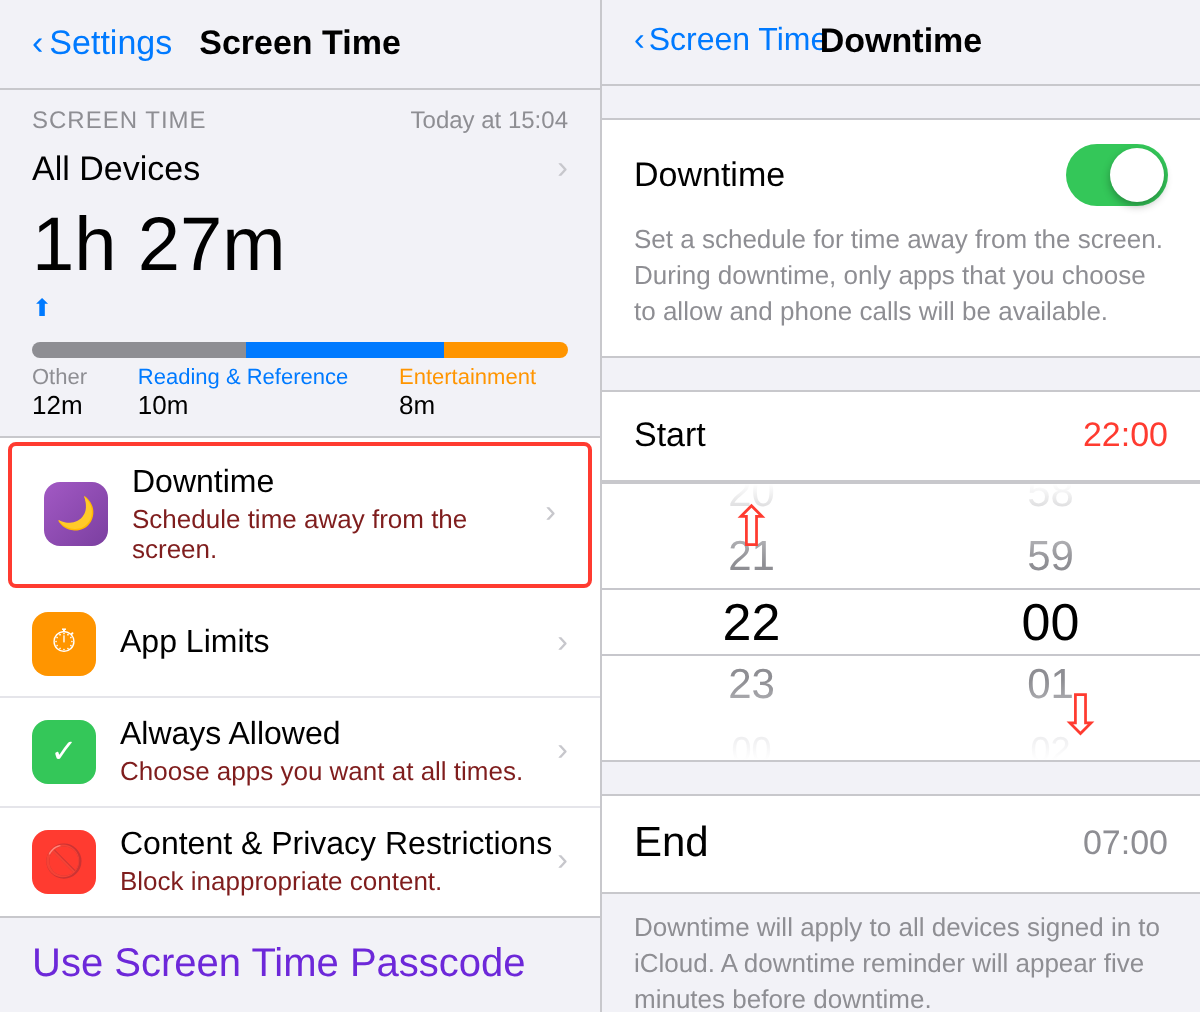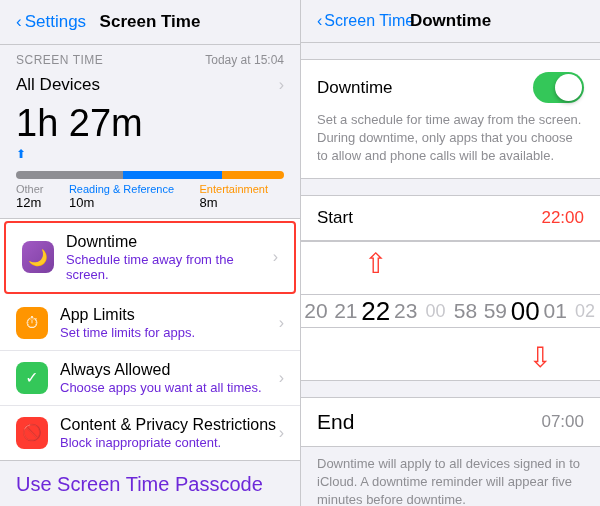--- a/index.html
+++ b/index.html
@@ -184,21 +184,21 @@
     .icon-content { background: #ff3b30; }
 
     .menu-text { flex: 1; }
     .menu-title {
       font-size: 16px;
       color: #000;
       font-weight: 400;
     }
     .menu-subtitle {
       font-size: 13px;
-      color: #6d28d9;
+      color: #7f1d1d;
       margin-top: 1px;
     }
     .menu-chevron {
       color: #c7c7cc;
       font-size: 16px;
     }
 
     .passcode-link {
       padding: 12px 16px;
       color: #6d28d9;
@@ -329,21 +329,21 @@
     .picker-columns {
       display: flex;
       width: 100%;
       height: 140px;
       position: relative;
     }
 
     .picker-col {
       flex: 1;
       display: flex;
-      flex-direction: row;
+      flex-direction: column;
       align-items: center;
       justify-content: center;
       position: relative;
     }
 
     .picker-item {
       font-size: 22px;
       color: #c7c7cc;
       line-height: 32px;
       text-align: center;
@@ -504,21 +504,20 @@
       </div>
       <span class="menu-chevron">›</span>
     </div>
 
     <div class="menu-item">
       <div class="menu-icon icon-applimits">
         <span style="color:#fff;font-size:16px;">⏱</span>
       </div>
       <div class="menu-text">
         <div class="menu-title">App Limits</div>
-        <div class="menu-subtitle">Set time limits for apps.</div>
       </div>
       <span class="menu-chevron">›</span>
     </div>
 
     <div class="menu-item">
       <div class="menu-icon icon-always">
         <span style="color:#fff;font-size:16px;">✓</span>
       </div>
       <div class="menu-text">
         <div class="menu-title">Always Allowed</div>

